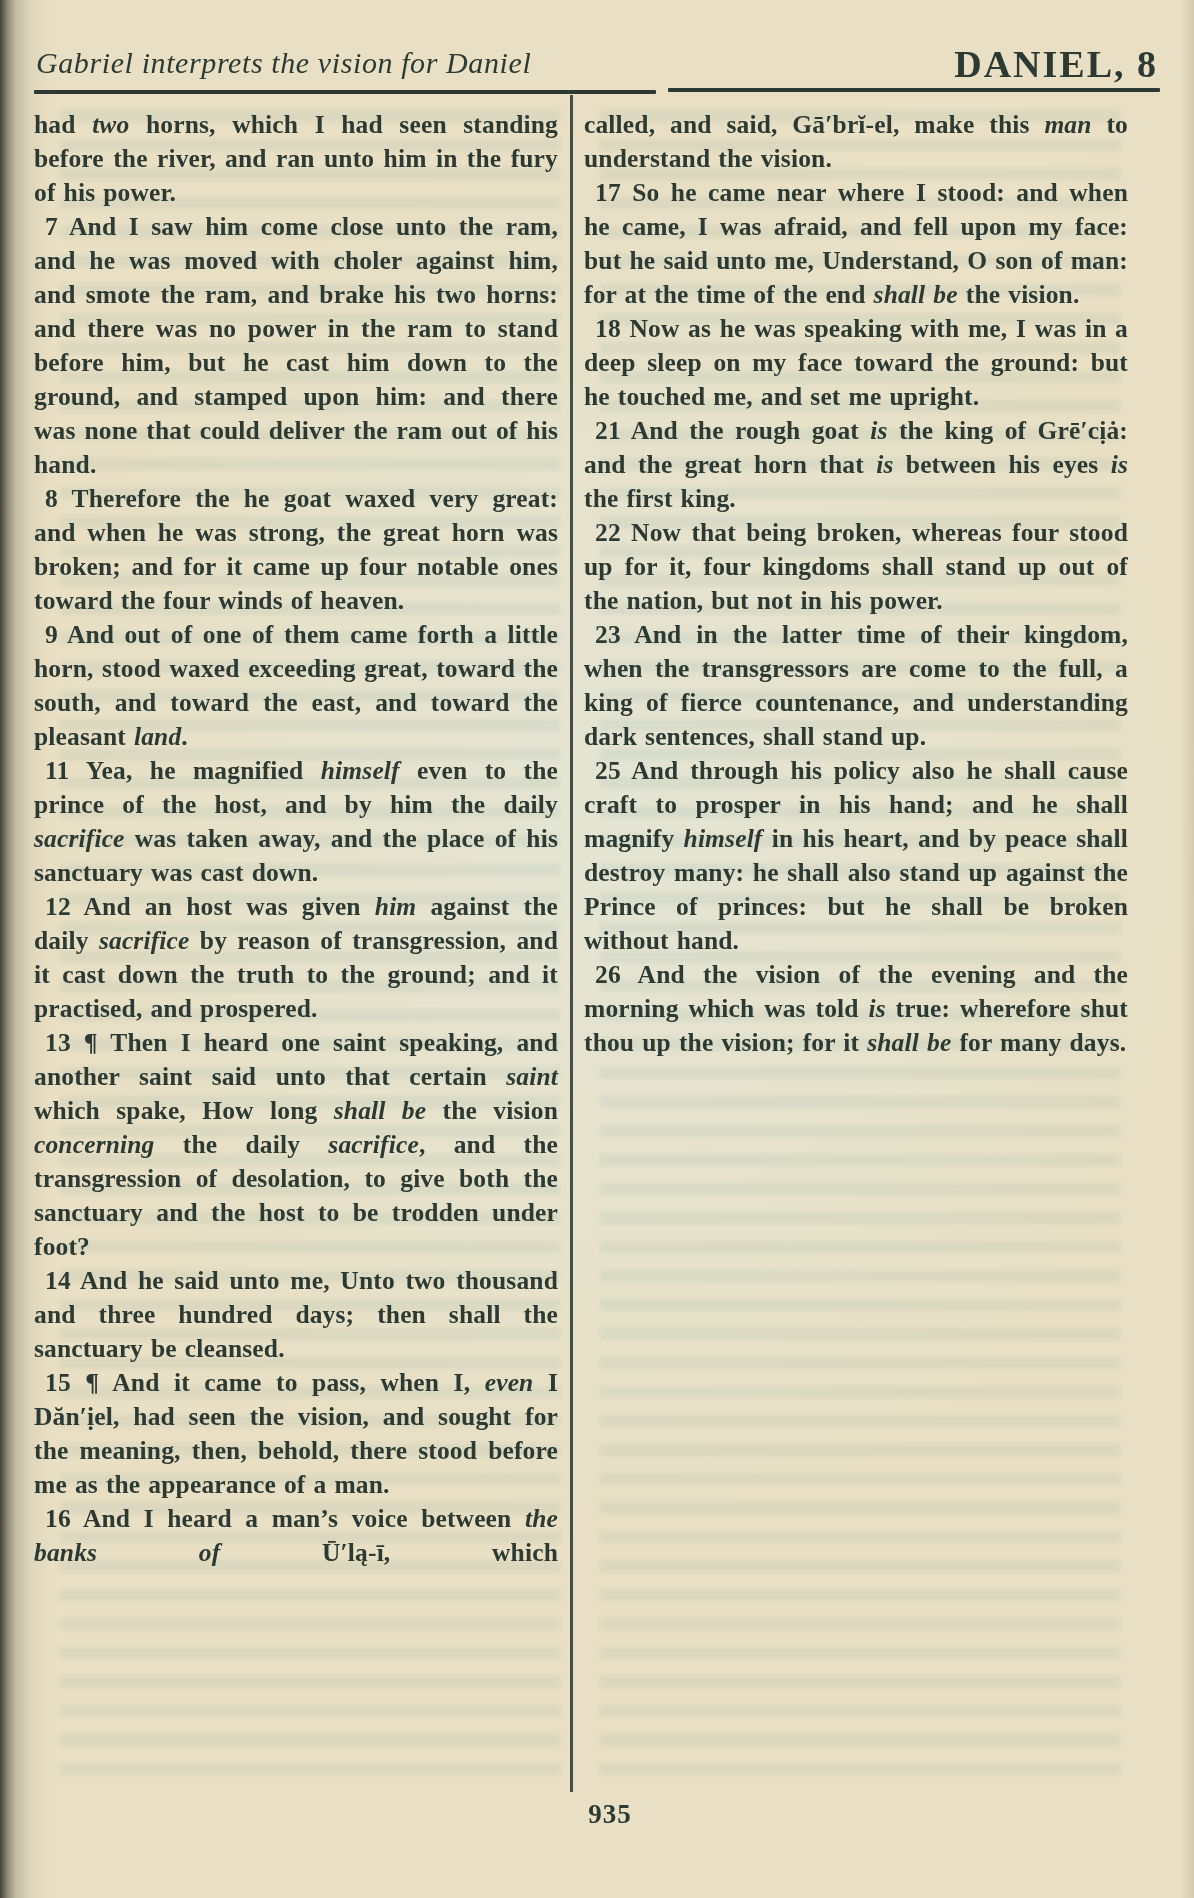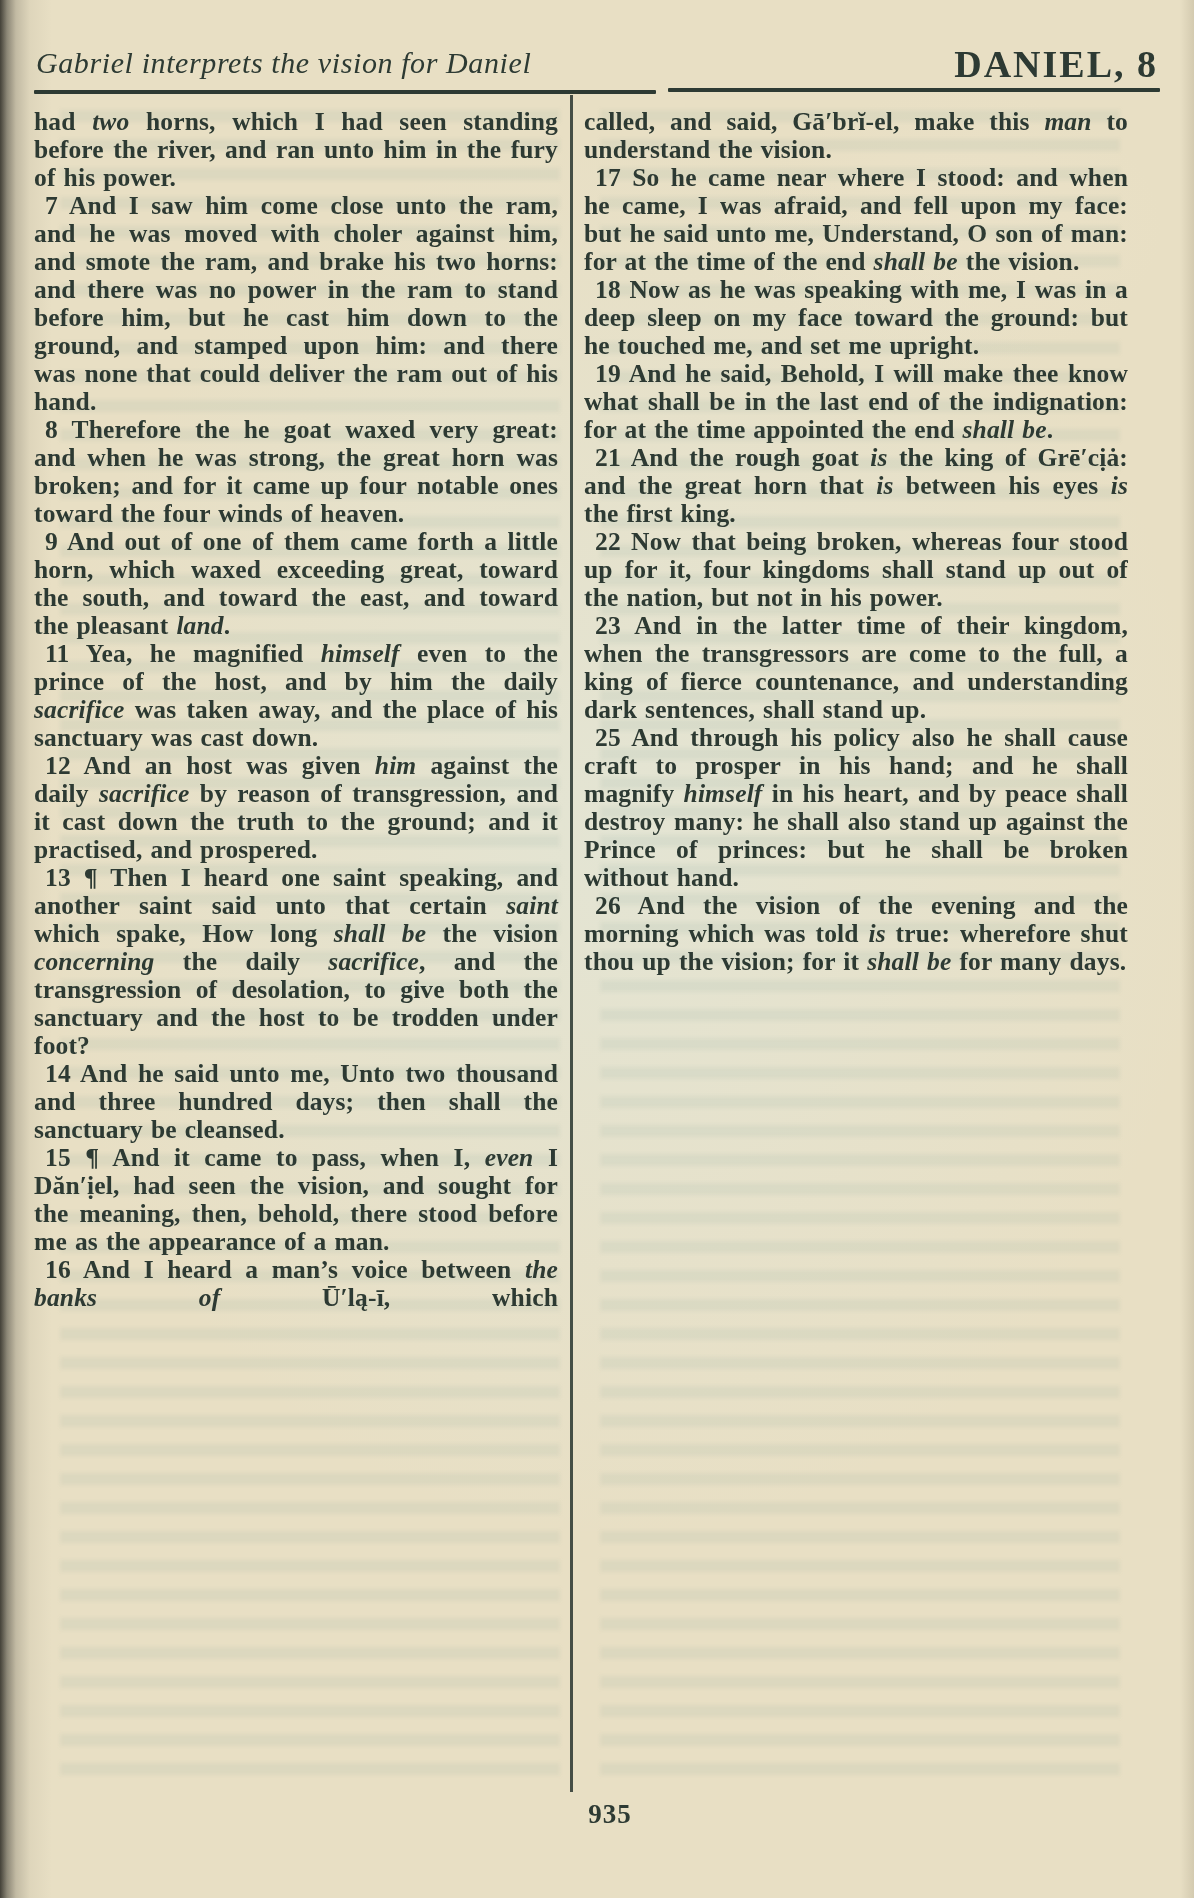--- a/index.html
+++ b/index.html
@@ -48,21 +48,21 @@
   }
   .rule{position:absolute;height:4px;background:#2d3a33;border-radius:1px;}
   .rule-left{left:34px;top:90px;width:622px;}
   .rule-right{left:668px;top:88px;width:492px;}
   .column-divider{
     position:absolute;left:570px;top:95px;width:3px;height:1697px;
     background:#2d3a33;opacity:0.88;
   }
   .text-column{
     position:absolute;top:108px;
-    font-size:25.5px;line-height:28px;font-weight:700;
+    font-size:25.5px;line-height:34px;font-weight:700;
     text-align:justify;text-justify:inter-word;
     word-spacing:1.5px;letter-spacing:0.15px;
   }
   .col-left{left:34px;width:524px;}
   .col-right{left:584px;width:544px;}
   .text-column p.verse{margin:0;text-indent:11px;}
   .text-column p.nonum{text-indent:0;}
   .text-column p.cont{text-align-last:justify;}
   .text-column i{font-style:italic;}
   .page-number{
@@ -83,33 +83,32 @@
 <div class="book-ref">DANIEL, 8</div>
 
 <div class="rule rule-left"></div>
 <div class="rule rule-right"></div>
 <div class="column-divider"></div>
 
 <div class="text-column col-left">
     <p class="verse nonum"><span>had </span><i>two</i><span> horns, which I had seen standing before the river, and ran unto him in the fury of his power.</span></p>
     <p class="verse"><span>7 </span><span>And I saw him come close unto the ram, and he was moved with choler against him, and smote the ram, and brake his two horns: and there was no power in the ram to stand before him, but he cast him down to the ground, and stamped upon him: and there was none that could deliver the ram out of his hand.</span></p>
     <p class="verse"><span>8 </span><span>Therefore the he goat waxed very great: and when he was strong, the great horn was broken; and for it came up four notable ones toward the four winds of heaven.</span></p>
-    <p class="verse"><span>9 </span><span>And out of one of them came forth a little horn, which waxed exceeding great, toward the south, and toward the east, and toward the pleasant </span><i>land</i><span>.</span></p>
+    <p class="verse"><span>9 </span><span>And out of one of them came forth a little horn, stood waxed exceeding great, toward the south, and toward the east, and toward the pleasant </span><i>land</i><span>.</span></p>
     <p class="verse"><span>11 </span><span>Yea, he magnified </span><i>himself</i><span> even to the prince of the host, and by him the daily </span><i>sacrifice</i><span> was taken away, and the place of his sanctuary was cast down.</span></p>
     <p class="verse"><span>12 </span><span>And an host was given </span><i>him</i><span> against the daily </span><i>sacrifice</i><span> by reason of transgression, and it cast down the truth to the ground; and it practised, and prospered.</span></p>
     <p class="verse"><span>13 ¶ </span><span>Then I heard one saint speaking, and another saint said unto that certain </span><i>saint</i><span> which spake, How long </span><i>shall be</i><span> the vision </span><i>concerning</i><span> the daily </span><i>sacrifice</i><span>, and the transgression of desolation, to give both the sanctuary and the host to be trodden under foot?</span></p>
     <p class="verse"><span>14 </span><span>And he said unto me, Unto two thousand and three hundred days; then shall the sanctuary be cleansed.</span></p>
     <p class="verse"><span>15 ¶ </span><span>And it came to pass, when I, </span><i>even</i><span> I Dăn′ịel, had seen the vision, and sought for the meaning, then, behold, there stood before me as the appearance of a man.</span></p>
     <p class="verse cont"><span>16 </span><span>And I heard a man’s voice between </span><i>the banks of</i><span> Ū′lą-ī, which</span></p>
   </div>
 <div class="text-column col-right">
     <p class="verse nonum"><span>called, and said, Gā′brĭ-el, make this </span><i>man</i><span> to understand the vision.</span></p>
     <p class="verse"><span>17 </span><span>So he came near where I stood: and when he came, I was afraid, and fell upon my face: but he said unto me, Understand, O son of man: for at the time of the end </span><i>shall be</i><span> the vision.</span></p>
     <p class="verse"><span>18 </span><span>Now as he was speaking with me, I was in a deep sleep on my face toward the ground: but he touched me, and set me upright.</span></p>
-    <p class="verse"><span>19 </span><span>And he said, Behold, I will make thee know what shall be in the last end of the indignation: for at the time appointed the end </span><i>shall be</i><span>.</span></p>
     <p class="verse"><span>21 </span><span>And the rough goat </span><i>is</i><span> the king of Grē′cịȧ: and the great horn that </span><i>is</i><span> between his eyes </span><i>is</i><span> the first king.</span></p>
     <p class="verse"><span>22 </span><span>Now that being broken, whereas four stood up for it, four kingdoms shall stand up out of the nation, but not in his power.</span></p>
     <p class="verse"><span>23 </span><span>And in the latter time of their kingdom, when the transgressors are come to the full, a king of fierce countenance, and understanding dark sentences, shall stand up.</span></p>
     <p class="verse"><span>25 </span><span>And through his policy also he shall cause craft to prosper in his hand; and he shall magnify </span><i>himself</i><span> in his heart, and by peace shall destroy many: he shall also stand up against the Prince of princes: but he shall be broken without hand.</span></p>
     <p class="verse"><span>26 </span><span>And the vision of the evening and the morning which was told </span><i>is</i><span> true: wherefore shut thou up the vision; for it </span><i>shall be</i><span> for many days.</span></p>
   </div>
 
 <div class="page-number">935</div>
 
 </body></html>

